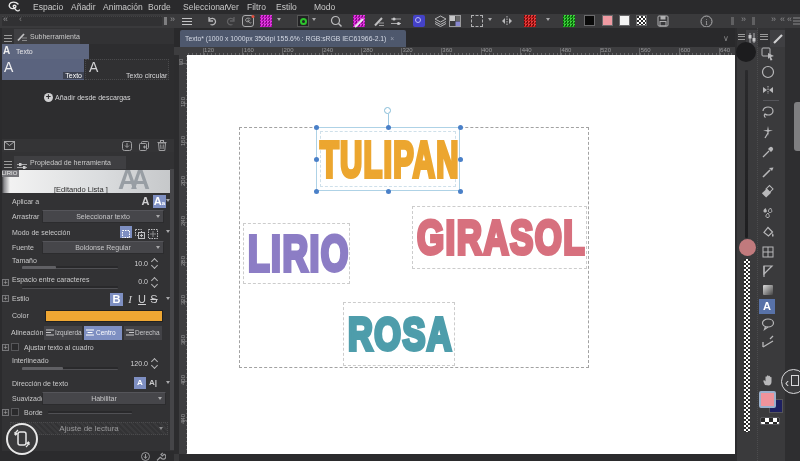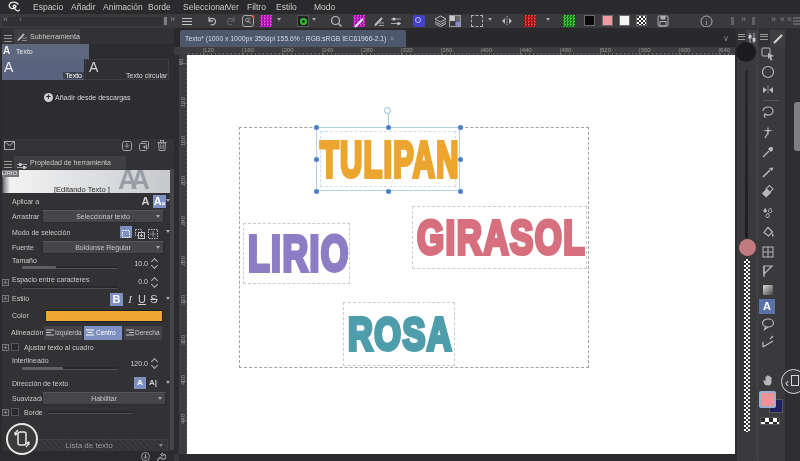--- a/index.html
+++ b/index.html
@@ -277,21 +277,21 @@
           <line x1="0" y1="1.5" x2="10" y2="1.5" stroke="#a8a8aa" stroke-width="1"></line>
           <rect x="2" y="0" width="2.5" height="3" fill="#c8c8ca"></rect>
           <line x1="0" y1="4.5" x2="10" y2="4.5" stroke="#a8a8aa" stroke-width="1"></line>
           <rect x="6" y="3" width="2.5" height="3" fill="#c8c8ca"></rect>
         </svg>
     </div>
 
     <div class="abs" style="left:2px;top:142px;width:168px;height:23px;background:linear-gradient(90deg,#3a3a3c 0px,#8a8a8e 2px,#f2f2f2 8px,#dadcde 60%,#c6c8ca 100%)">
       <div class="abs" style="left:-2px;top:0;width:19px;height:7px;background:#75757a;color:#eee;font-size:6px;line-height:7px;text-align:center">LIRIO</div>
       <div class="abs" style="left:116px;top:-5px;color:#989ea4;font-size:27px;font-weight:bold;letter-spacing:-2px">A<span style="margin-left:-5px">A</span></div>
-      <div class="abs" style="left:52px;top:15px;color:#2a2a2a;font-size:7.5px;white-space:nowrap">[Editando Texto ]</div>
+      <div class="abs" style="left:52px;top:15px;color:#2a2a2a;font-size:7.5px;white-space:nowrap">[Editando Lista ]</div>
     </div>
 
     <div class="abs" style="left:0;top:166px;width:178px;height:15px">
       <div class="lbl" style="left:12px;top:4px">Aplicar a</div>
       <div class="abs" style="left:139px;top:1px;width:13px;height:13px;color:#d0d0d2;font-size:11px;font-weight:bold;text-align:center">A</div>
       <div class="abs" style="left:153px;top:1px;width:13px;height:13px;background:#7e8fc2;color:#fff;font-size:11px;font-weight:bold;text-align:center">A<span style="font-size:6px">a</span></div>
       <div class="abs" style="left:166px;top:5px">
           <span class="varr"></span>
         </div>
     </div>
@@ -433,21 +433,21 @@
           </span></div>
     </div>
 
     <div class="abs" style="left:0;top:379px;width:178px;height:12px">
       <div class="plus" style="top:2px">+</div>
       <div class="chk" style="left:11px;top:1px"></div>
       <div class="lbl" style="left:24px;top:2px">Borde</div>
       <div class="slider" style="left:48px;top:4px;width:84px"></div>
     </div>
 
-    <div class="abs" style="left:10px;top:411px;width:158px;height:13px;background:repeating-linear-gradient(45deg,#3a3a3c 0 2px,#333335 2px 4px);border:1px dotted #4a4a4c;color:#9a9a9c;font-size:8px;text-align:center;line-height:12px">Lista de texto<span style="position:absolute;right:4px;top:4px">
+    <div class="abs" style="left:10px;top:394px;width:158px;height:13px;background:repeating-linear-gradient(45deg,#3a3a3c 0 2px,#333335 2px 4px);border:1px dotted #4a4a4c;color:#9a9a9c;font-size:8px;text-align:center;line-height:12px">Ajuste de lectura<span style="position:absolute;right:4px;top:4px">
           <span class="varr" style="border-top-color:#8a8a8c"></span>
         </span></div>
 
     <div class="abs" style="left:0;top:423px;width:178px;height:10px;background:#2b2b2d">
       <svg class="abs" style="left:141px;top:1px" width="9" height="9">
           <circle cx="4.5" cy="4.5" r="4" fill="none" stroke="#9a9a9c"></circle>
           <path d="M4.5 2 L4.5 6 M3 4.5 L4.5 6.5 L6 4.5" stroke="#9a9a9c" fill="none"></path>
         </svg>
       <svg class="abs" style="left:156px;top:1px" width="10" height="9">
           <path d="M1 8.5 L4.5 5 M6.8 0.8 L5 2.6 L6.4 4 L8.2 2.2 A2.6 2.6 0 1 1 4.6 4.9" fill="none" stroke="#9a9a9c" stroke-width="1.2"></path>

